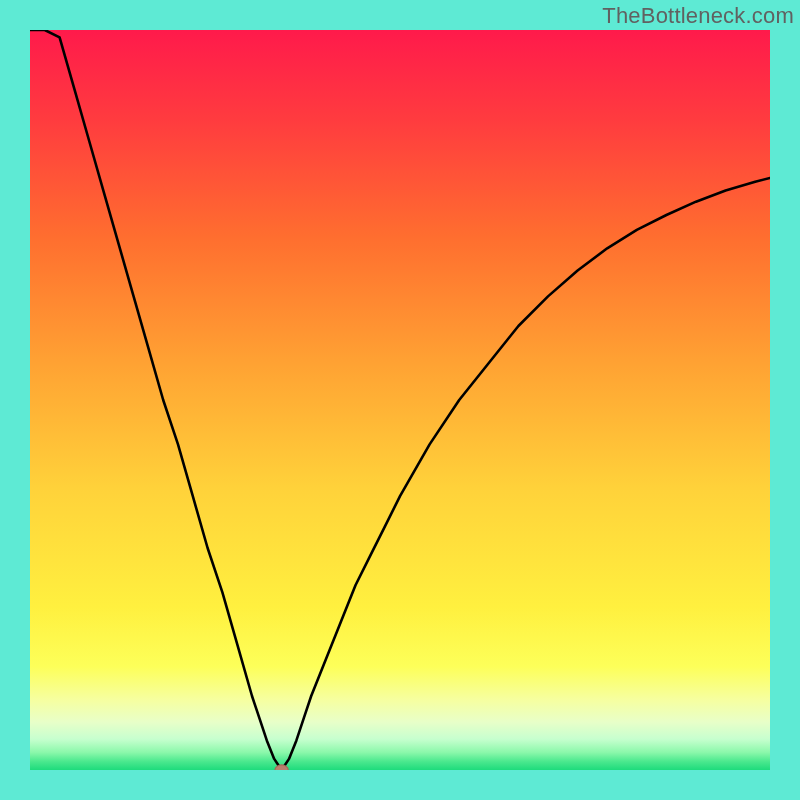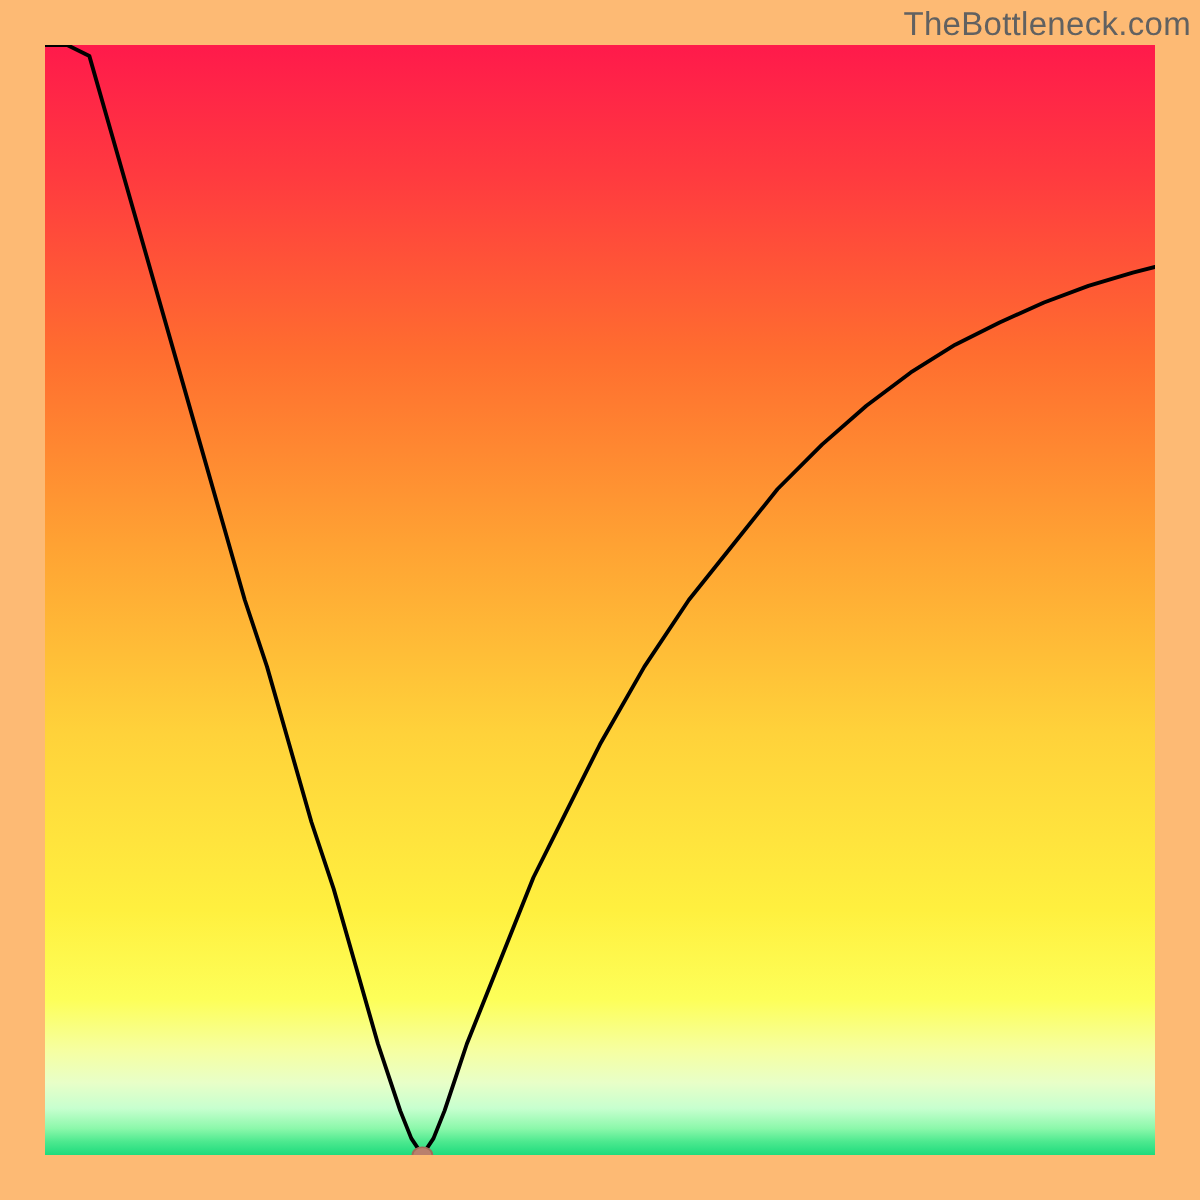--- a/index.html
+++ b/index.html
@@ -7,21 +7,21 @@
     padding: 0;
     width: 800px;
     height: 800px;
     overflow: hidden;
     background: #000;
   }
   .frame {
     position: relative;
     width: 800px;
     height: 800px;
-    background: #fdba74;
+    background: #5eead4;
   }
   .plot-area {
     position: absolute;
     left: 30px;
     top: 30px;
     width: 740px;
     height: 740px;
   }
   .watermark {
     position: absolute;

